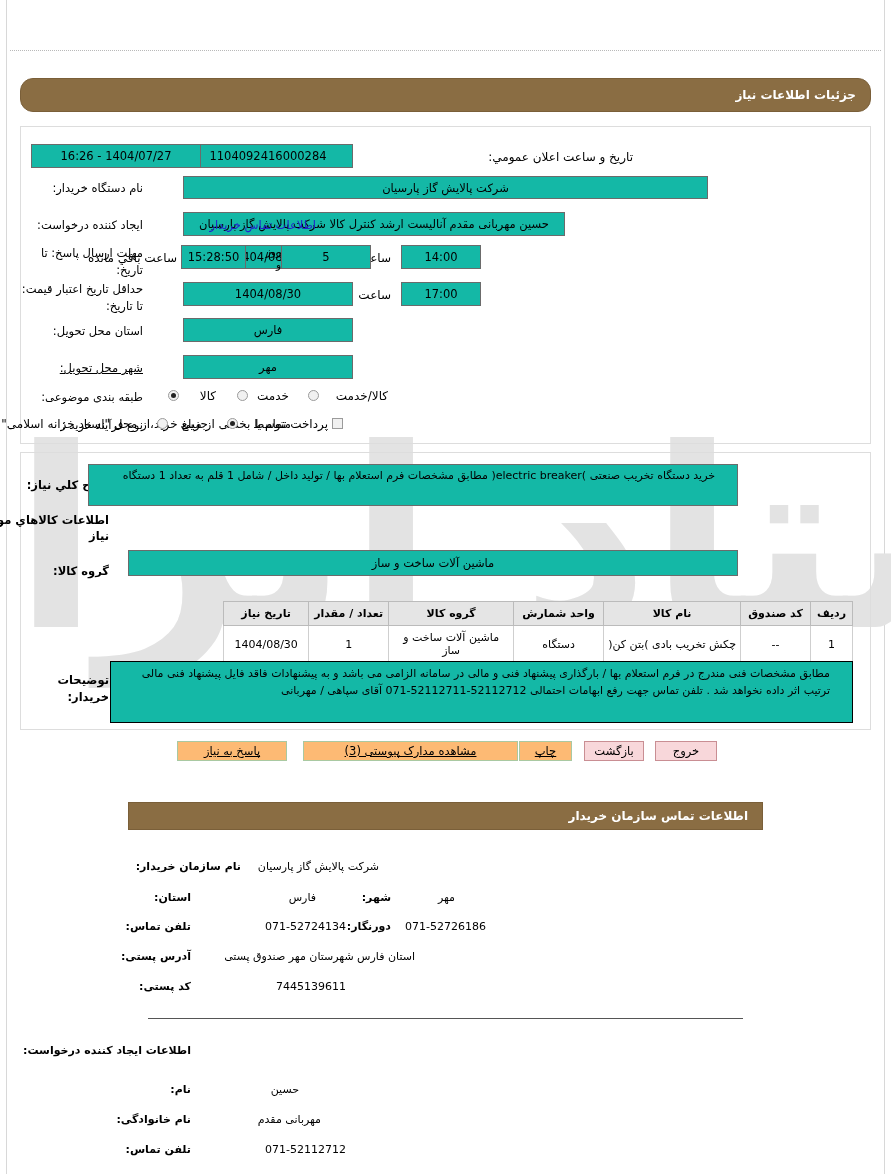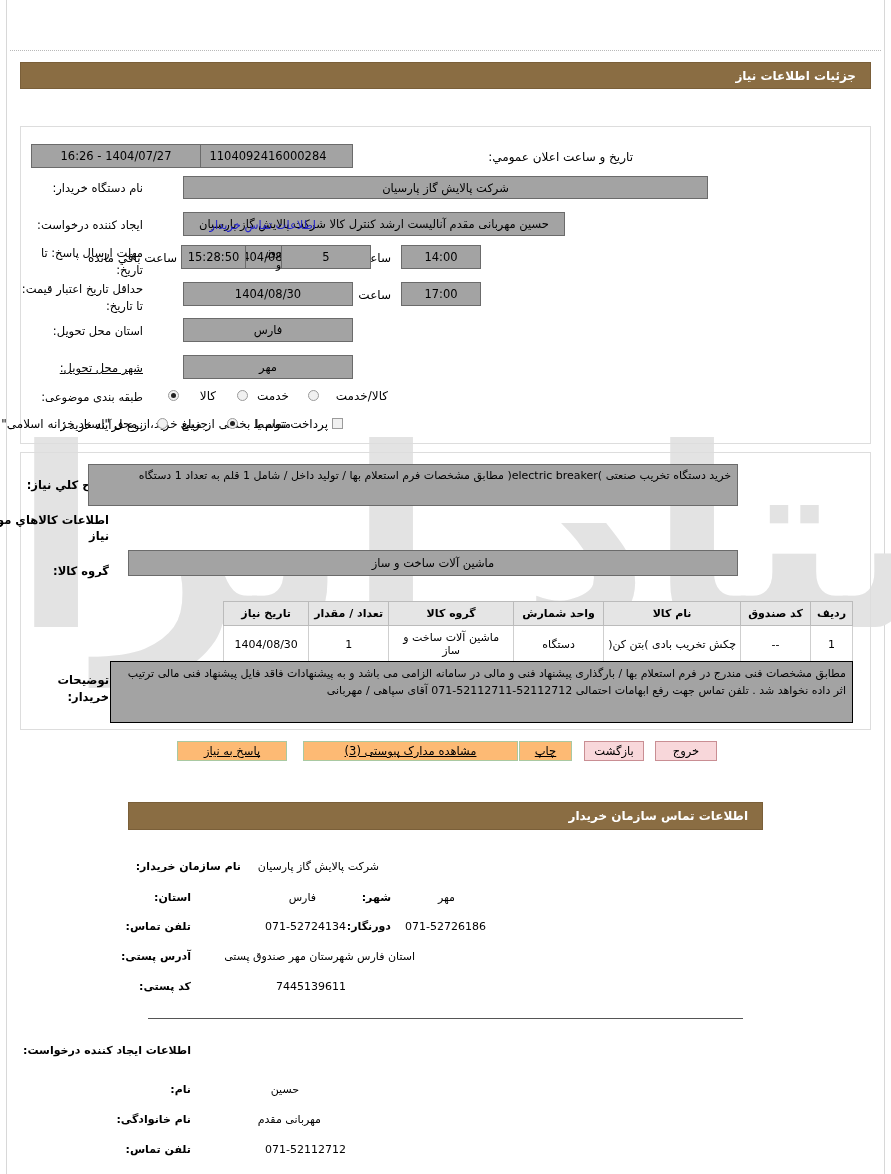--- a/index.html
+++ b/index.html
@@ -56,21 +56,21 @@
     background: #8a6d43;
     color: #ffffff;
     font-weight: bold;
     font-size: 12px;
     display: flex;
     align-items: center;
     padding-right: 14px;
     border: 1px solid #7a5f39;
     z-index: 2;
   }
-  #bar-main { right: 20px; left: 20px; top: 62px; height: 27px; }
+  #bar-main { right: 20px; left: 20px; top: 78px; height: 34px; border-radius: 13px; }
   #bar-contact { right: 128px; left: 128px; top: 802px; height: 28px; }
 
   
   .panel {
     position: absolute;
     right: 20px; left: 20px;
     border: 1px solid #dddddd;
     background: transparent;
     z-index: 1;
   }
@@ -84,27 +84,27 @@
     color: #000;
     text-align: right;
     z-index: 3;
     line-height: 1.35;
   }
   .lbl.b { font-weight: bold; }
 
   .fld {
     position: absolute;
     border: 1px solid #6b6b6b;
-    background: #a3a3a3;
+    background: #14b8a6;
     font-size: 11.5px;
     color: #000;
     display: flex;
     align-items: center;
     justify-content: flex-start;
-    padding: 0 6px;
+    padding: 0 22px;
     z-index: 3;
     overflow: hidden;
     white-space: nowrap;
   }
   .fld.center { justify-content: center; }
   .fld.wrap { white-space: normal; align-items: flex-start; padding-top: 3px; line-height: 1.5; }
 
   .linktext {
     position: absolute;
     font-size: 11.5px;

